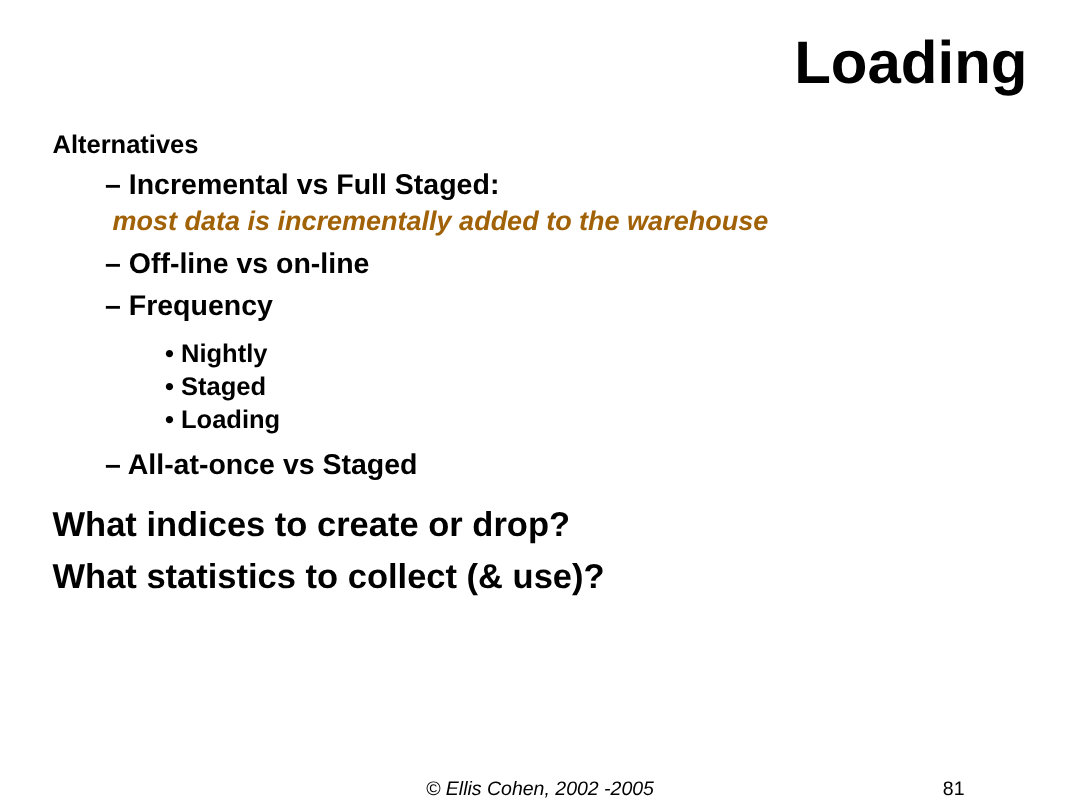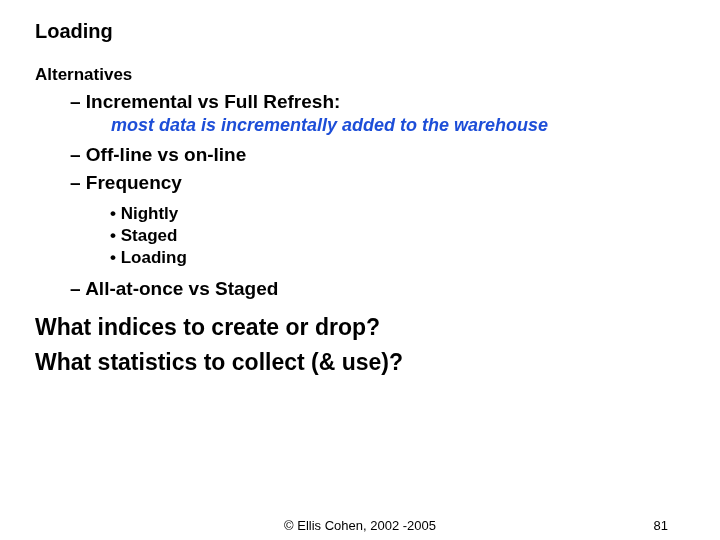--- a/index.html
+++ b/index.html
@@ -5,46 +5,46 @@
     * { margin: 0; padding: 0; box-sizing: border-box; }
     body {
       width: 720px;
       height: 540px;
       background: #ffffff;
       font-family: Verdana, Geneva, sans-serif;
       position: relative;
       padding: 20px 35px 0 35px;
     }
     .title {
-      text-align: left;
-      font-size: 20px;
+      text-align: right;
+      font-size: 40px;
       font-weight: bold;
       color: #000;
       margin-bottom: 22px;
       font-family: Verdana, Geneva, sans-serif;
     }
     .section-heading {
       font-size: 17px;
       font-weight: bold;
       color: #000;
       margin-bottom: 6px;
     }
     .dash-item {
       margin-left: 35px;
       font-size: 19px;
       font-weight: bold;
       color: #000;
       margin-bottom: 2px;
     }
     .note {
-      margin-left: 76px;
+      margin-left: 40px;
       font-size: 18px;
       font-style: italic;
       font-weight: bold;
-      color: #1d4ed8;
+      color: #a16207;
       margin-bottom: 4px;
     }
     .bullet-item {
       margin-left: 75px;
       font-size: 17px;
       font-weight: bold;
       color: #000;
       margin-bottom: 2px;
     }
     .question {
@@ -59,36 +59,37 @@
       bottom: 22px;
       left: 0;
       width: 720px;
       font-size: 13px;
       color: #000;
     }
     .copyright {
       position: absolute;
       left: 50%;
       transform: translateX(-50%);
+      font-style: italic;
     }
     .page-number {
       position: absolute;
-      right: 52px;
+      right: 77px;
     }
     .gap-sm { height: 4px; }
     .gap-md { height: 8px; }
   </style>
 </head>
 <body>
 
 <div class="title">Loading</div>
 
 <div class="section-heading">Alternatives</div>
 
-<div class="dash-item">– Incremental vs Full Refresh:</div>
+<div class="dash-item">– Incremental vs Full Staged:</div>
 <div class="note">most data is incrementally added to the warehouse</div>
 <div class="gap-sm"></div>
 <div class="dash-item">– Off-line vs on-line</div>
 <div class="gap-sm"></div>
 <div class="dash-item">– Frequency</div>
 <div class="gap-md"></div>
 <div class="bullet-item">• Nightly</div>
 <div class="bullet-item">• Staged</div>
 <div class="bullet-item">• Loading</div>
 <div class="gap-md"></div>

